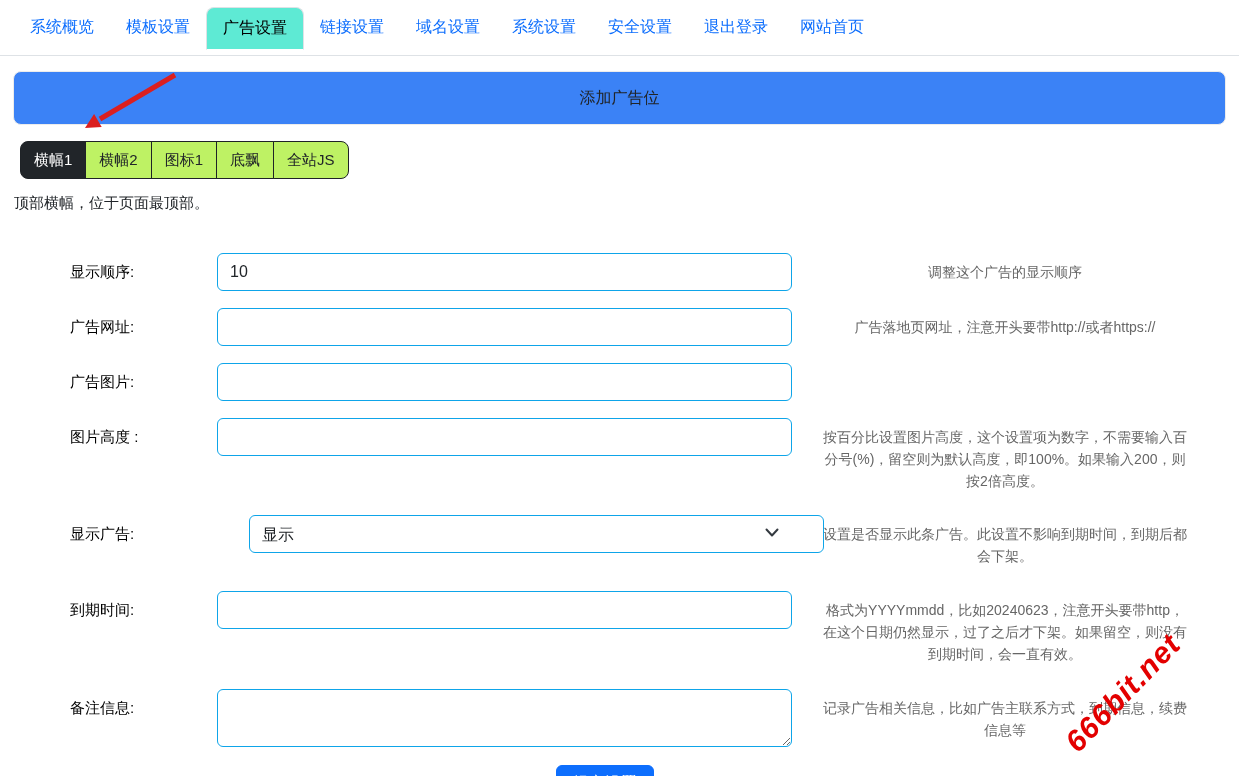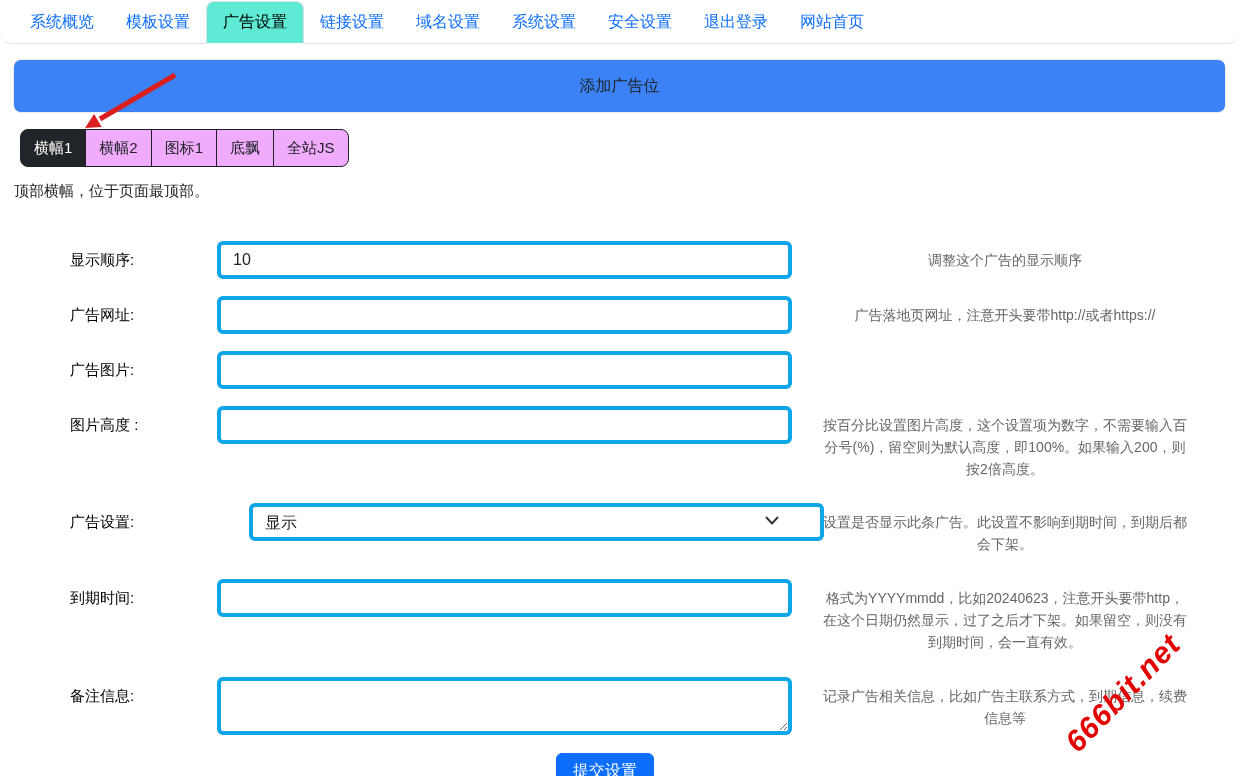--- a/index.html
+++ b/index.html
@@ -8,25 +8,24 @@
     position:relative;
     overflow:hidden;
     background:#fff;
     font-family:"Liberation Sans","DejaVu Sans",sans-serif;
     color:#212529;
   }
 
   
   .nav-tabs {
     display:flex;
-    align-items:flex-end;
-    height:44px;
+    align-items:center;
+    height:56px;
     border-bottom:1px solid #dee2e6;
     padding-left:14px;
-    border-radius:10px;
   }
   .nav-tabs a {
     display:block;
     color:#0d6efd;
     text-decoration:none;
     font-size:16px;
     padding:10px 16px;
     white-space:nowrap;
     cursor:pointer;
   }
@@ -56,21 +55,21 @@
 
   
   .btn-group {
     display:inline-flex;
     margin:16px 0 0 20px;
   }
   .btn-group button {
     font-size:15px;
     height:38px;
     padding:0 13px;
-    background:#f0abfc;
+    background:#bef264;
     color:#212529;
     border:1px solid #1f2327;
     margin-left:-1px;
     cursor:pointer;
     font-family:inherit;
     white-space:nowrap;
   }
   .btn-group button:first-child { border-radius:8px 0 0 8px; margin-left:0; }
   .btn-group button:last-child  { border-radius:0 8px 8px 0; }
   .btn-group button.active { background:#212529; color:#fff; }
@@ -92,21 +91,21 @@
   .form-row .lbl {
     width:147px;
     font-size:15px;
     line-height:38px;
     color:#000000;
   }
   .ctrl { width:575px; position:relative; }
   .form-control, .form-select, .form-textarea {
     width:100%;
     height:38px;
-    border:4px solid #0ea5e9;
+    border:1px solid #0ea5e9;
     border-radius:6px;
     font-size:16px;
     padding:6px 12px;
     color:#212529;
     background:#fff;
     font-family:inherit;
     outline:none;
   }
   .form-select {
     appearance:none;
@@ -225,21 +224,21 @@
     <div class="hint"></div>
   </div>
 
   <div class="form-row mb-img-h">
     <div class="lbl">图片高度 :</div>
     <div class="ctrl"><input class="form-control" type="text" value="" style=""></div>
     <div class="hint">按百分比设置图片高度，这个设置项为数字，不需要输入百分号(%)，留空则为默认高度，即100%。如果输入200，则按2倍高度。</div>
   </div>
 
   <div class="form-row mb-show">
-    <div class="lbl">广告设置:</div>
+    <div class="lbl">显示广告:</div>
     <div class="ctrl">
       <select class="form-select">
         <option>显示</option>
       </select>
       <svg class="chev" width="14" height="10" viewBox="0 0 14 10">
         <path d="M1.5 1.5 L7 7.5 L12.5 1.5" fill="none" stroke="#343a40" stroke-width="2" stroke-linecap="round" stroke-linejoin="round"></path>
       </svg>
     </div>
     <div class="hint">设置是否显示此条广告。此设置不影响到期时间，到期后都会下架。</div>
   </div>

